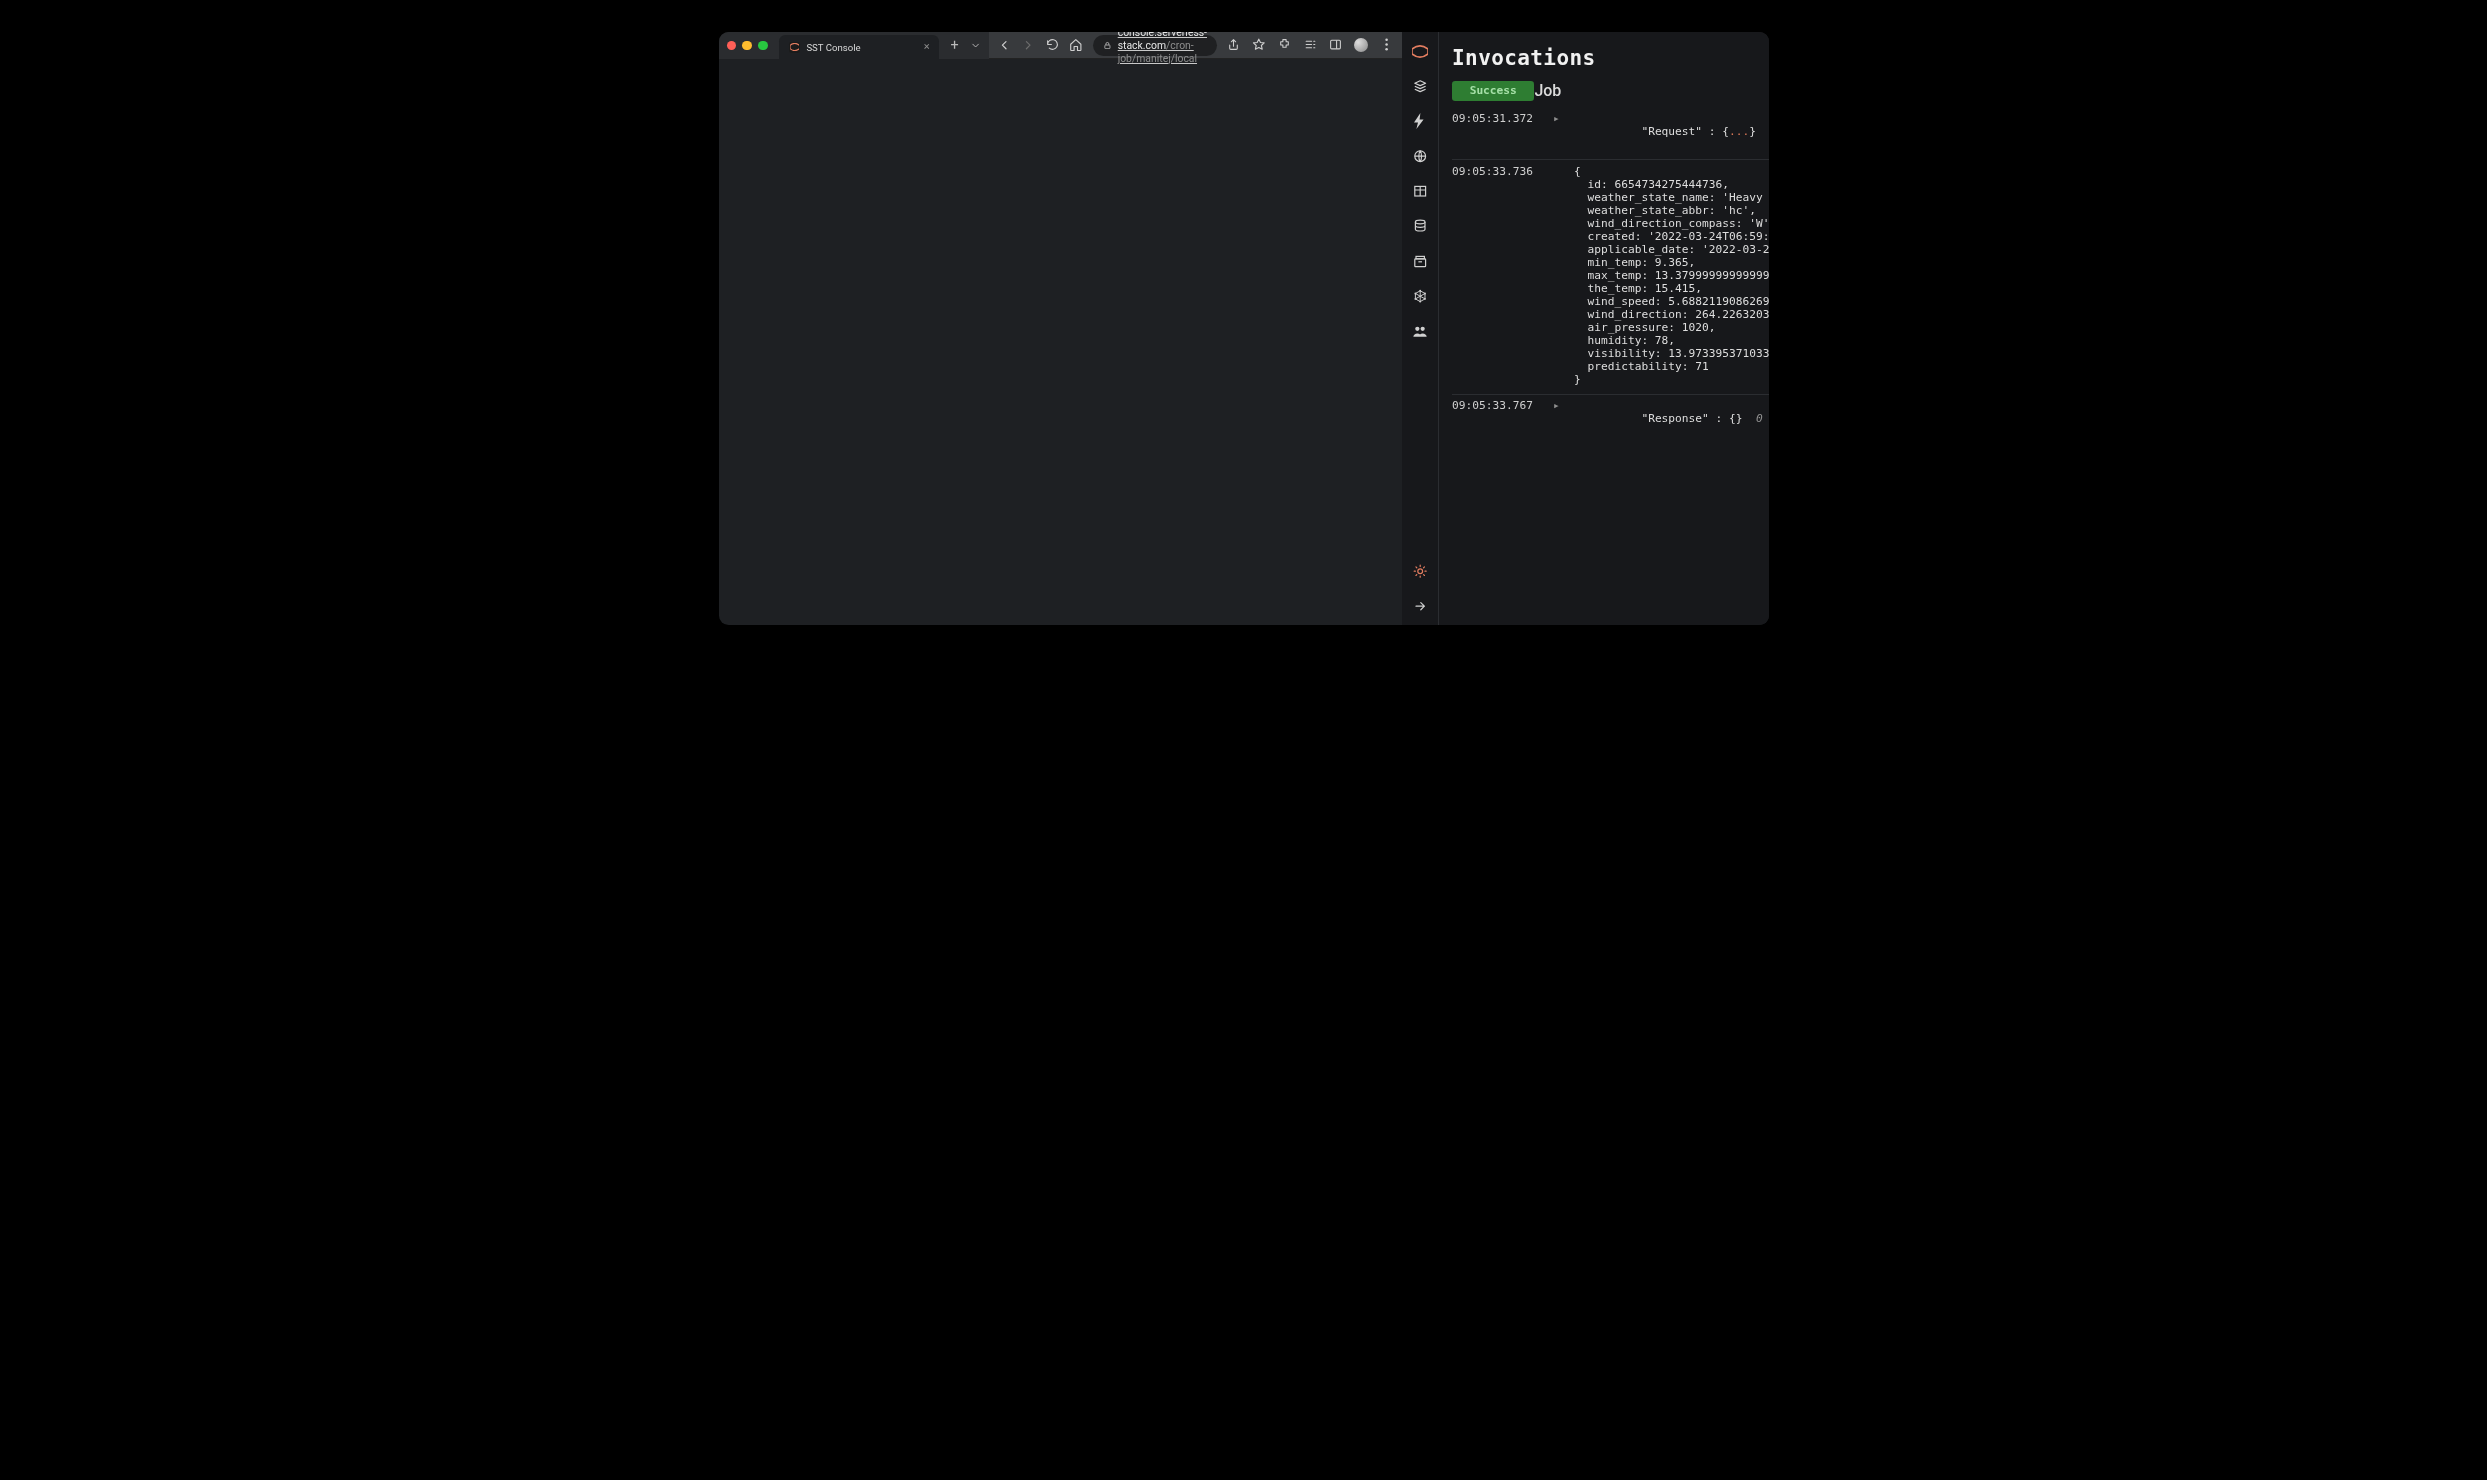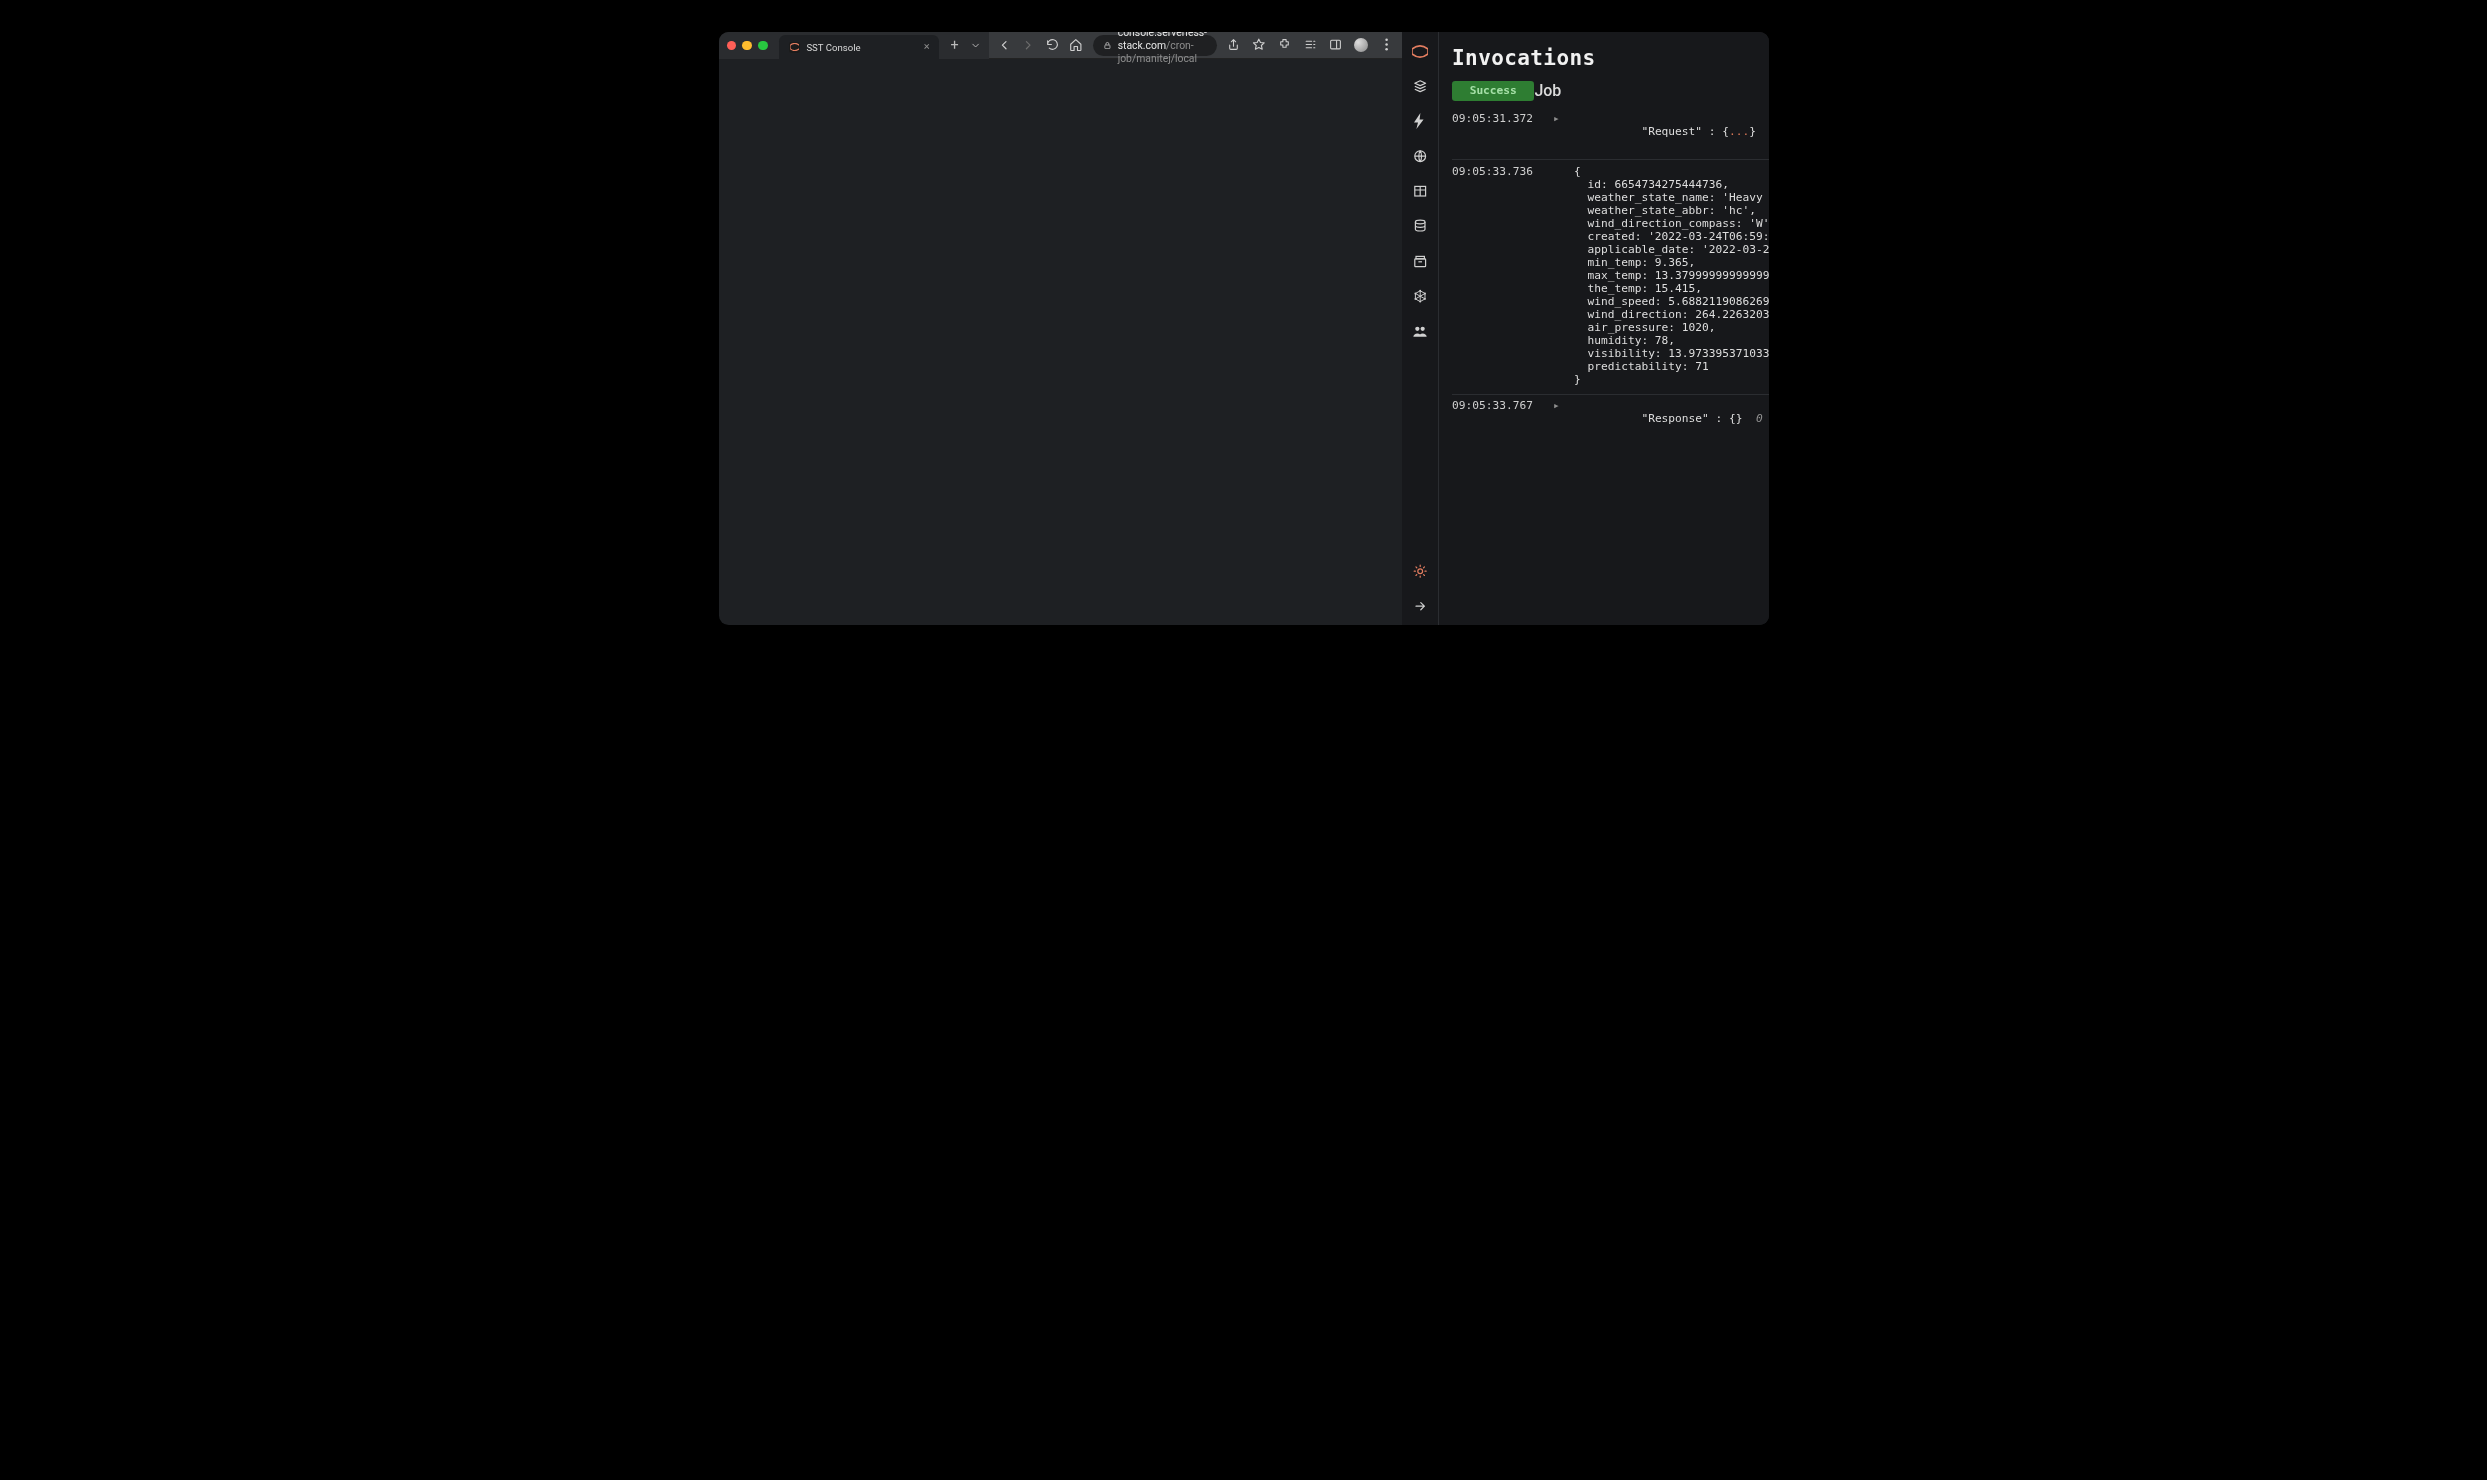--- a/index.html
+++ b/index.html
@@ -61,20 +61,21 @@
   
   .addrbar {
     height: 27px;
     background: #383a3d;
     display: flex;
     align-items: center;
     padding: 0 8px;
     gap: 9.6px;
     color: #c9c9c9;
     border-bottom: 0.8px solid #222;
+    text-decoration: underline;
   }
   .nav-icn { width:14.4px; height:14.4px; display:flex; align-items:center; justify-content:center; color:#cfcfcf; }
   .nav-icn.dim { color:#6c6c6c; }
   .url-field {
     flex: 1;
     height: 21px;
     background: #1f2022;
     border-radius: 10.4px;
     display: flex;
     align-items: center;

